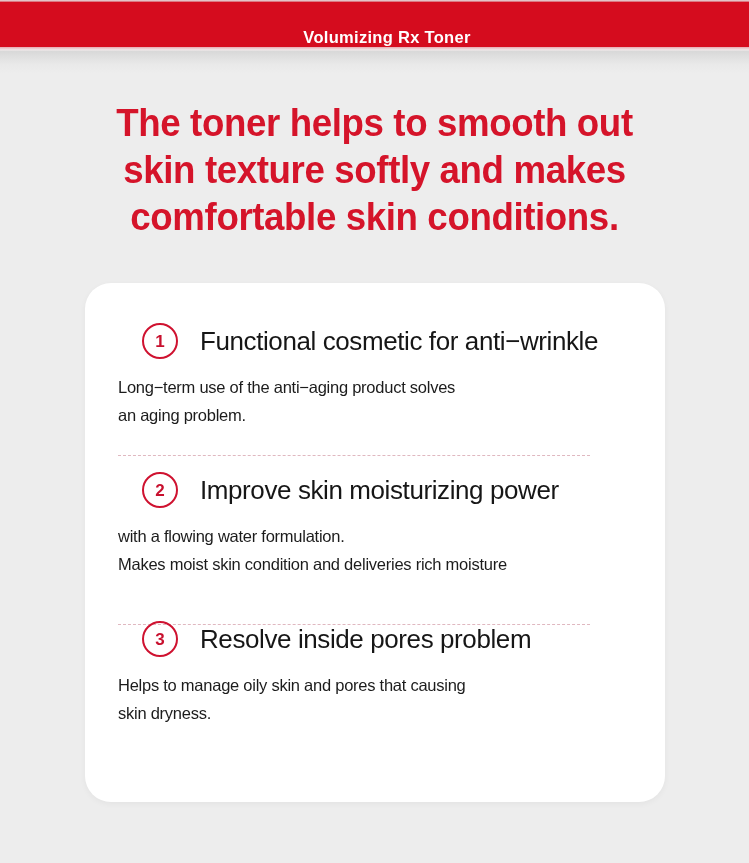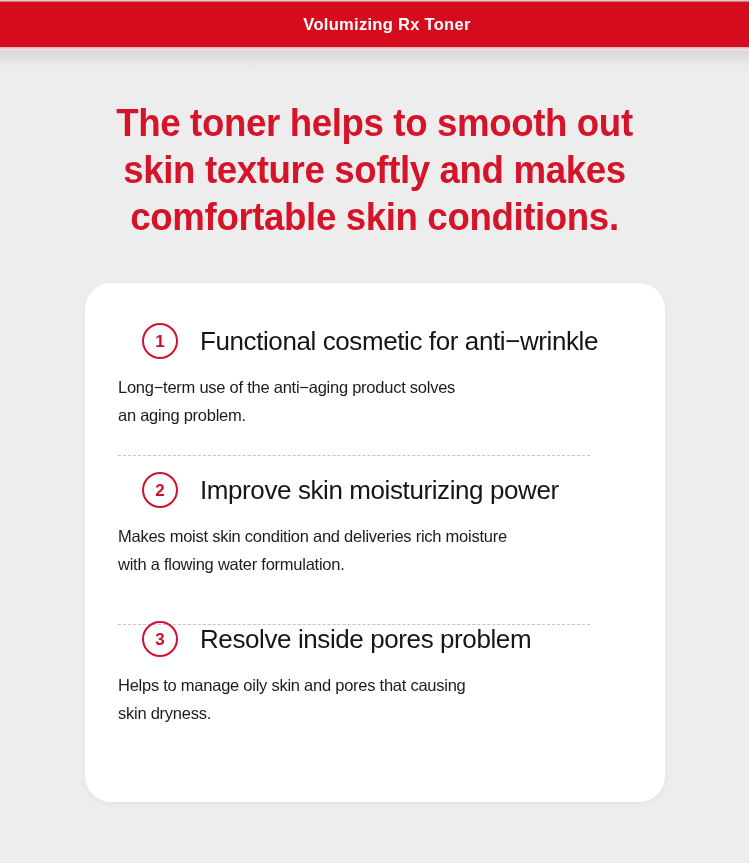--- a/index.html
+++ b/index.html
@@ -30,21 +30,21 @@
     height: 3px;
     background: linear-gradient(to bottom, #e8e8e8 0%, #cf0b1d 100%);
   }
   .topbar {
     position: absolute;
     left: 0; top: 2px;
     width: 749px;
     height: 45px;
     background: #d50c1e;
     display: flex;
-    align-items: center;
+    align-items: flex-end;
     justify-content: center;
     padding-left: 25px;
   }
   .topbar-title {
     color: #ffffff;
     font-size: 16.5px;
     font-weight: bold;
     letter-spacing: 0.3px;
     font-family: "Liberation Sans", sans-serif;
   }
@@ -202,22 +202,22 @@
     <div class="divider divider-1"></div>
 
     <div class="feature feature-2">
       <div class="feature-head">
         <div class="badge">
           <span class="badge-num">2</span>
         </div>
         <div class="feature-title">Improve skin moisturizing power</div>
       </div>
       <div class="feature-desc">
+        <span>with a flowing water formulation.</span>
         <span>Makes moist skin condition and deliveries rich moisture</span>
-        <span>with a flowing water formulation.</span>
       </div>
     </div>
 
     <div class="divider divider-2"></div>
 
     <div class="feature feature-3">
       <div class="feature-head">
         <div class="badge">
           <span class="badge-num">3</span>
         </div>

